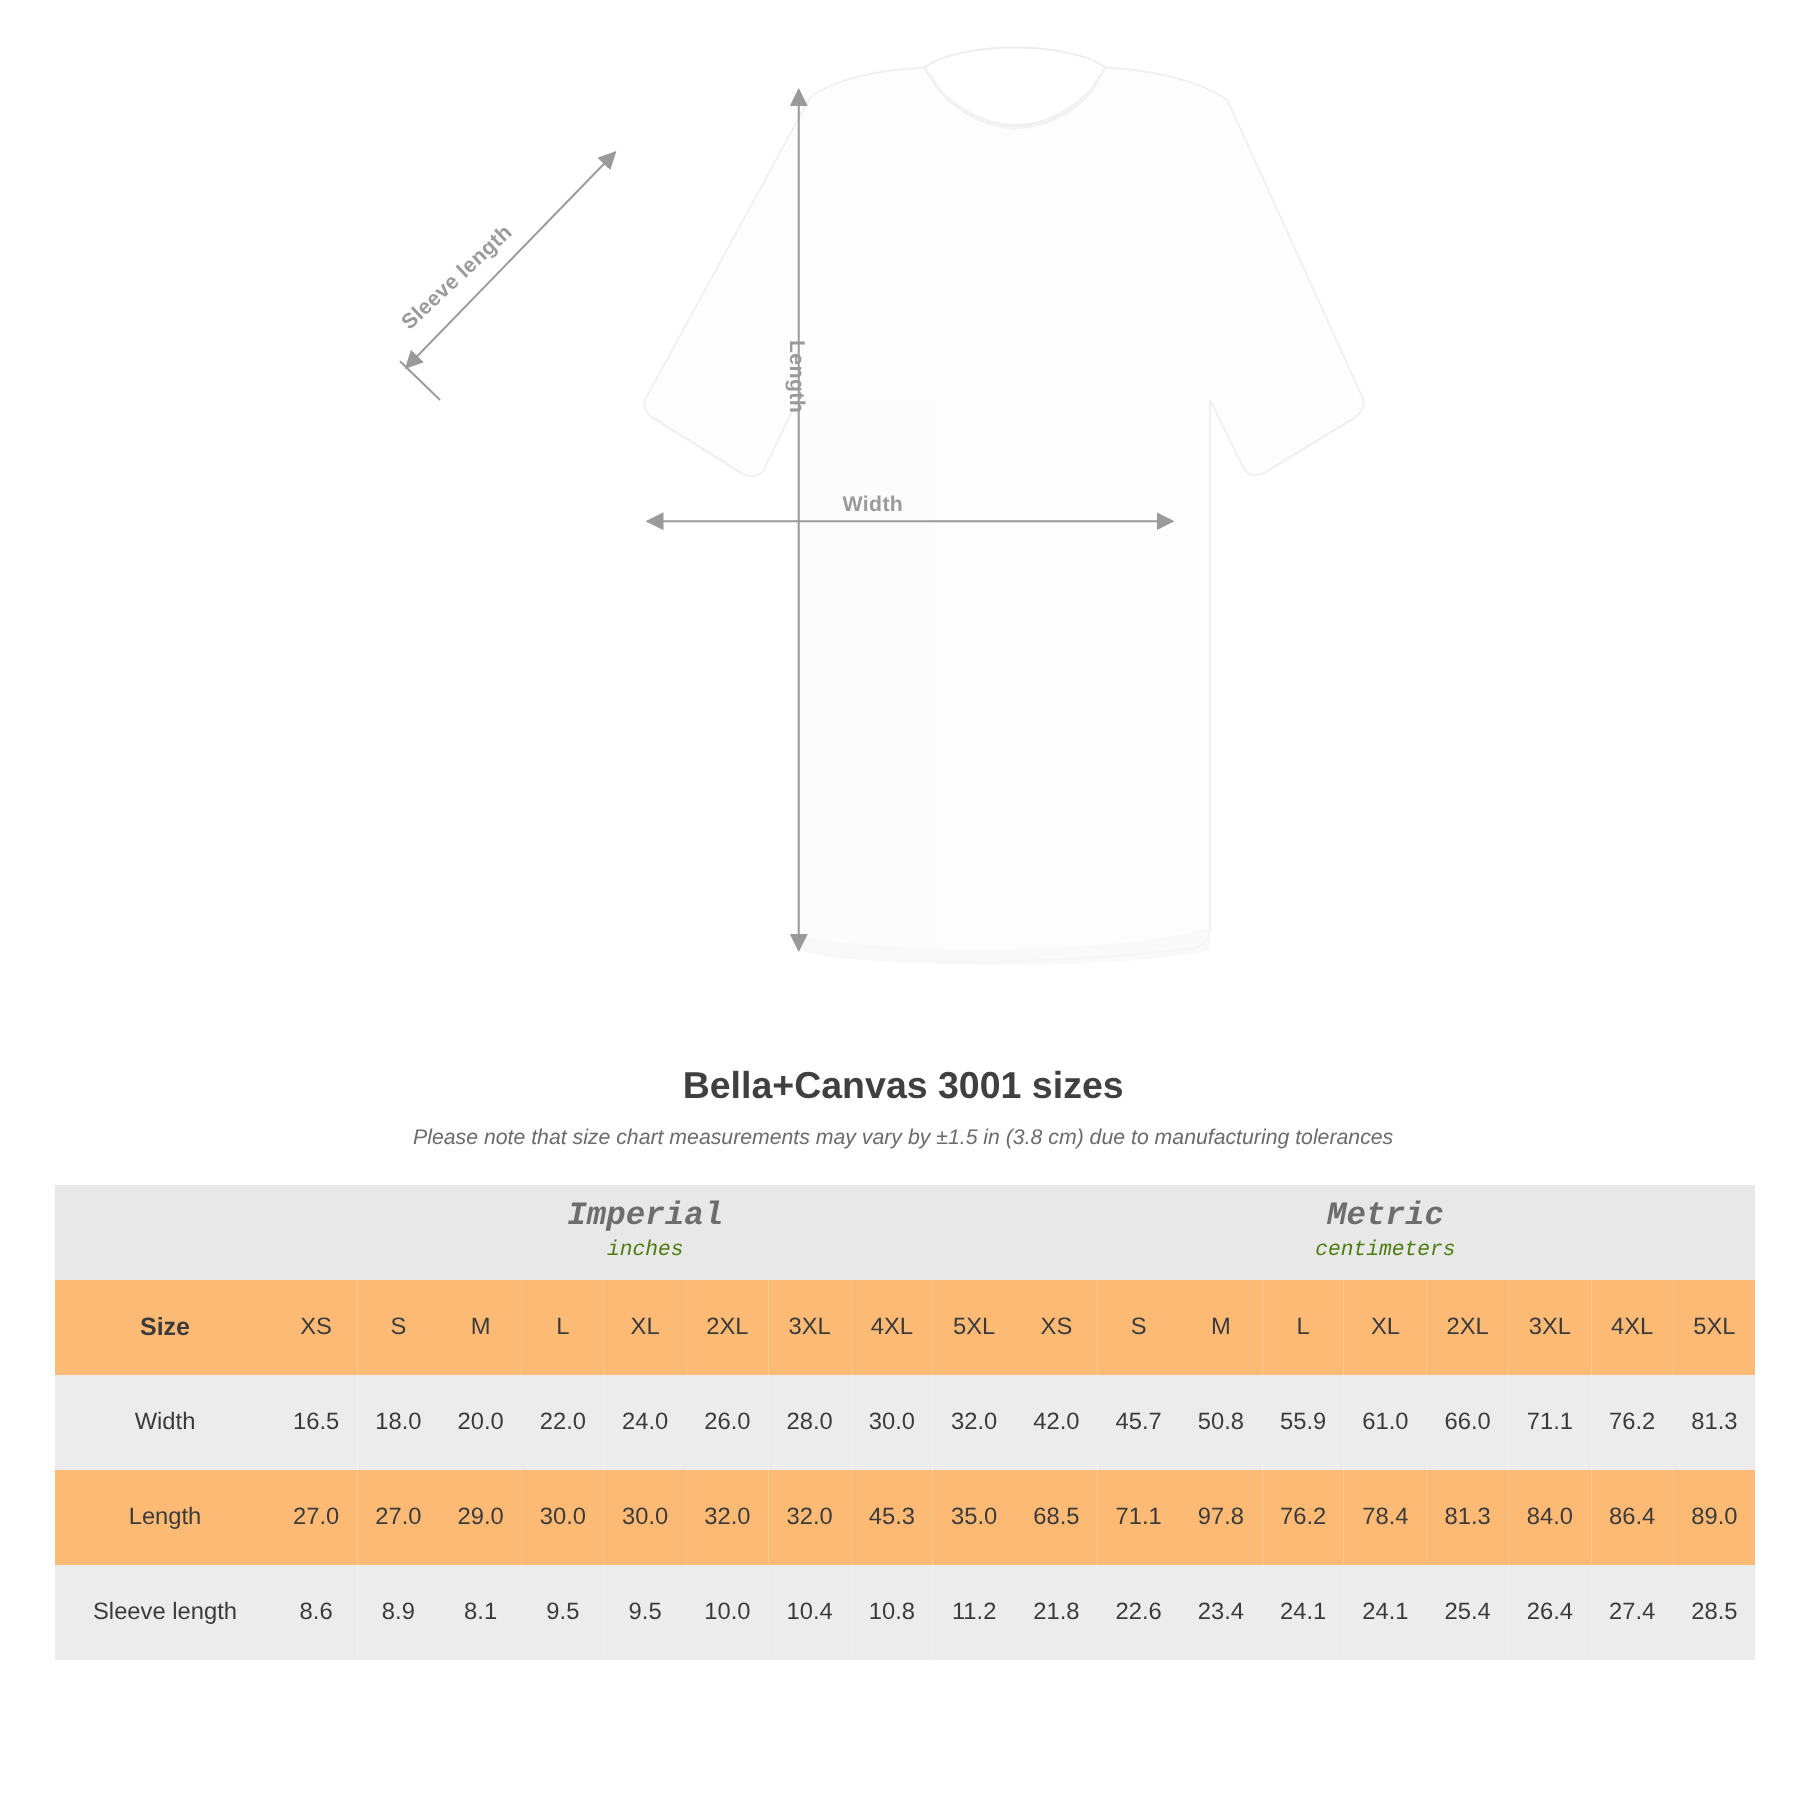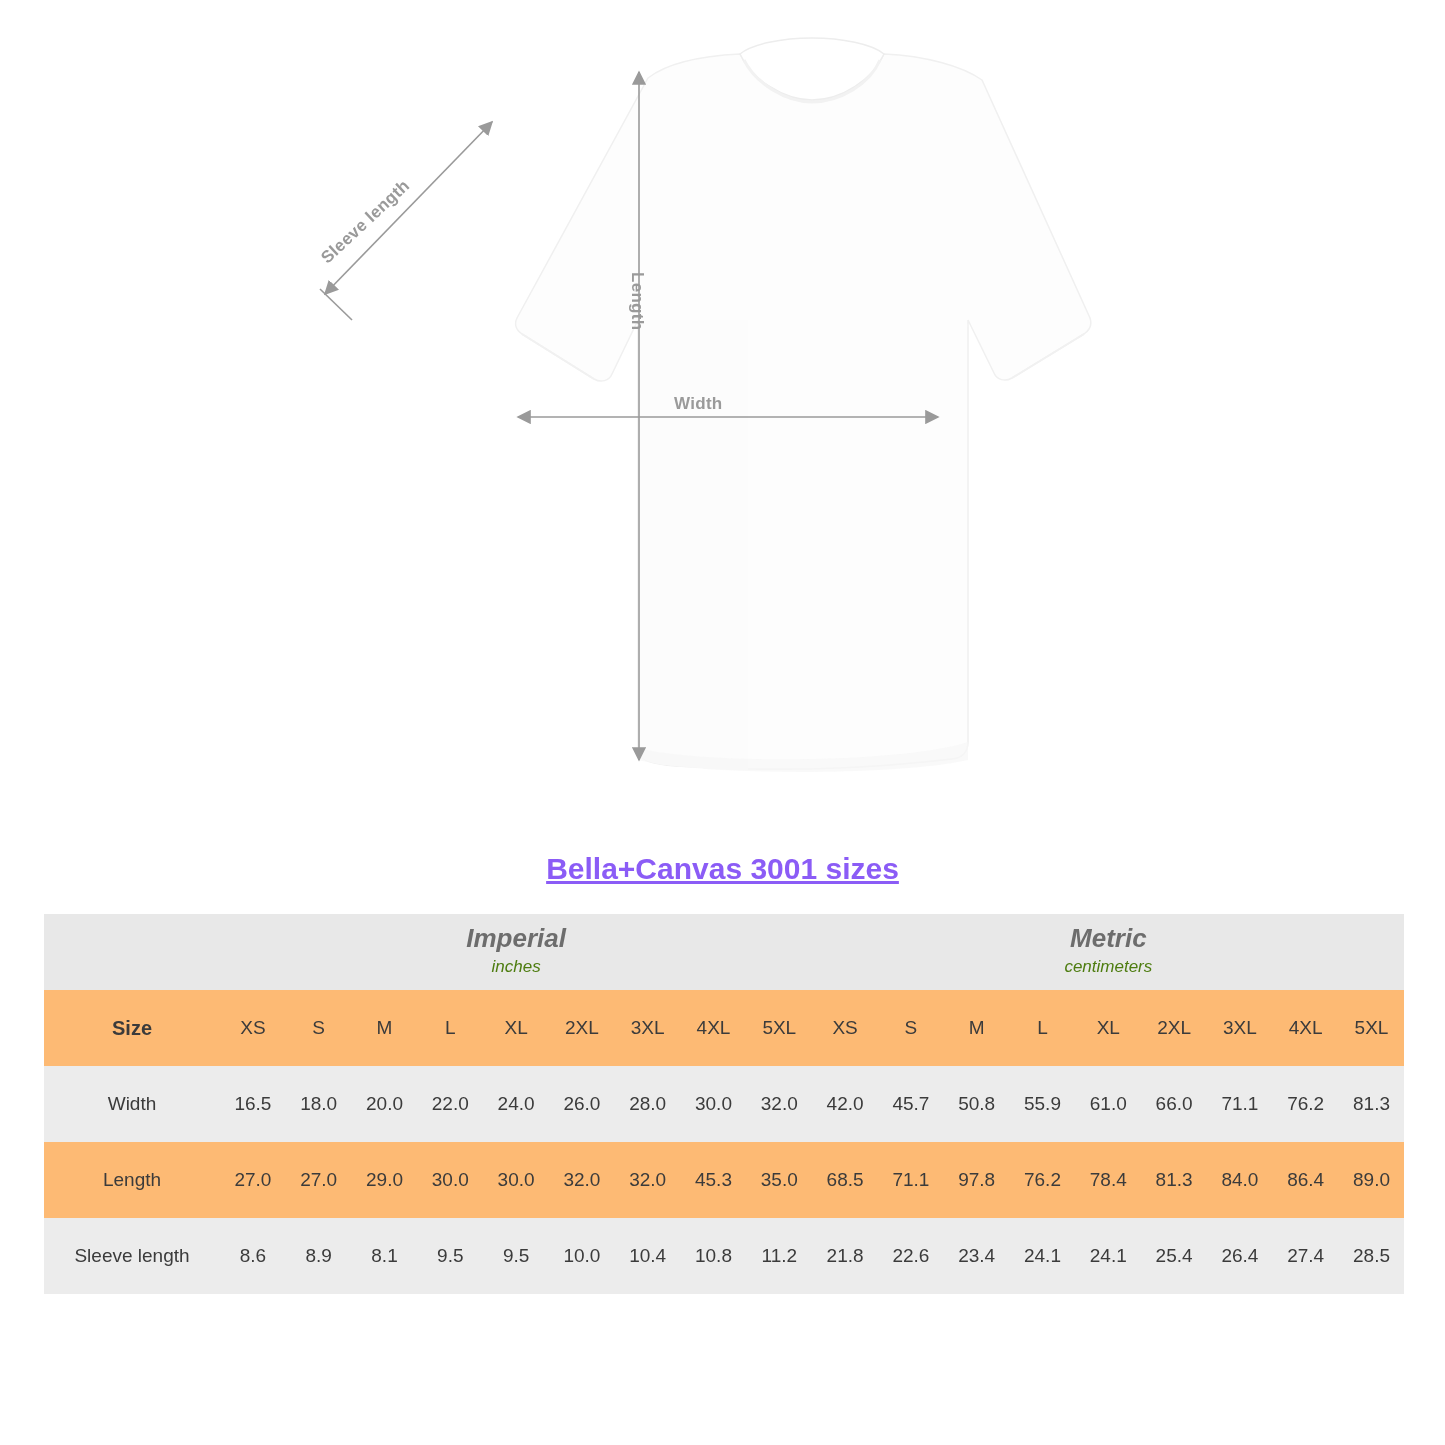--- a/index.html
+++ b/index.html
@@ -52,23 +52,22 @@
   }
 
   
   .heading-block {
     text-align: center;
     margin-top: 32px;
   }
   .chart-title {
     font-size: 30px;
     font-weight: bold;
-    color: #8b5cf6;
+    color: #404040;
     margin: 0 0 14px 0;
-    text-decoration: underline;
   }
   .chart-note {
     font-size: 17px;
     font-style: italic;
     color: #6b6b6b;
     margin: 0;
   }
 
   
   .table-wrap {
@@ -85,20 +84,21 @@
     color: #3b3b3b;
     font-weight: normal;
     padding: 0;
     height: 76px;
     vertical-align: middle;
   }
   
   .unit-cell {
     background: #e8e8e8;
     height: 112px;
+    font-family: Liberation Mono, monospace;
   }
   .unit-name {
     font-size: 26px;
     font-style: italic;
     font-weight: bold;
     color: #6d6d6d;
     line-height: 1.15;
   }
   .unit-sub {
     font-size: 17px;
@@ -182,20 +182,21 @@
     <line x1="320" y1="289" x2="352" y2="320" stroke="#9a9a9a" stroke-width="1.6"></line>
   </svg>
 
   <div class="dim-label length">Length</div>
   <div class="dim-label width">Width</div>
   <div class="dim-label sleeve">Sleeve length</div>
 </div>
 
 <div class="heading-block">
   <h1 class="chart-title">Bella+Canvas 3001 sizes</h1>
+  <p class="chart-note">Please note that size chart measurements may vary by ±1.5 in (3.8 cm) due to manufacturing tolerances</p>
 </div>
 
 <div class="table-wrap">
   <table class="size-table">
     <colgroup>
       <col class="first-col">
       <col class="datacell">
         <col class="datacell">
         <col class="datacell">
         <col class="datacell">

